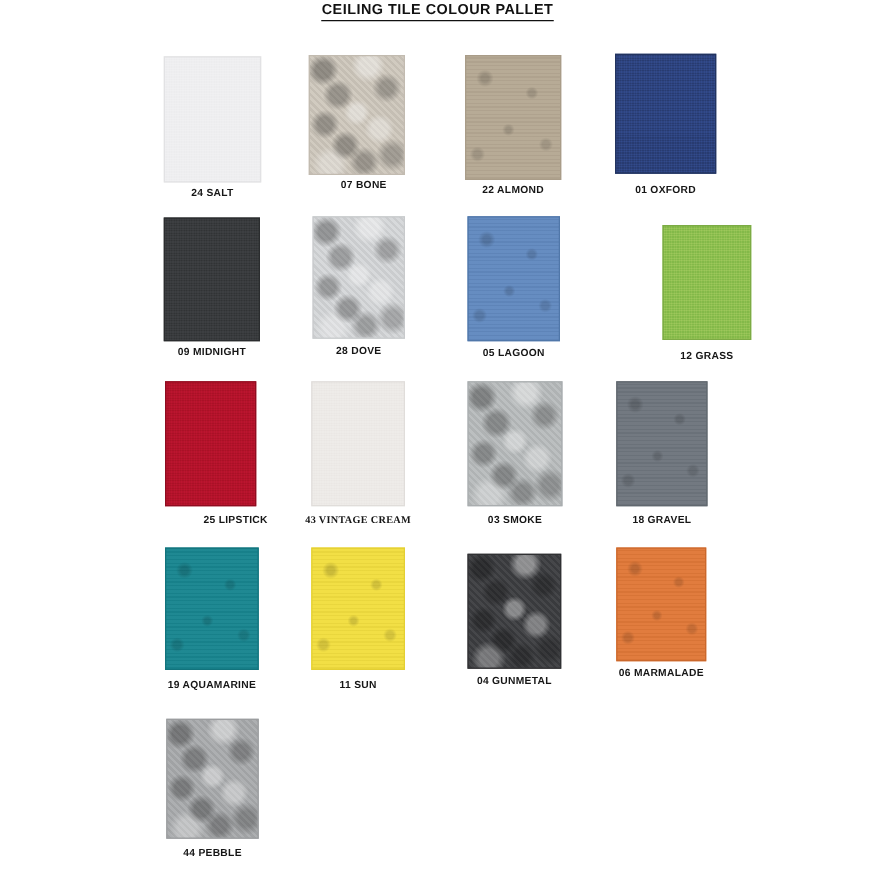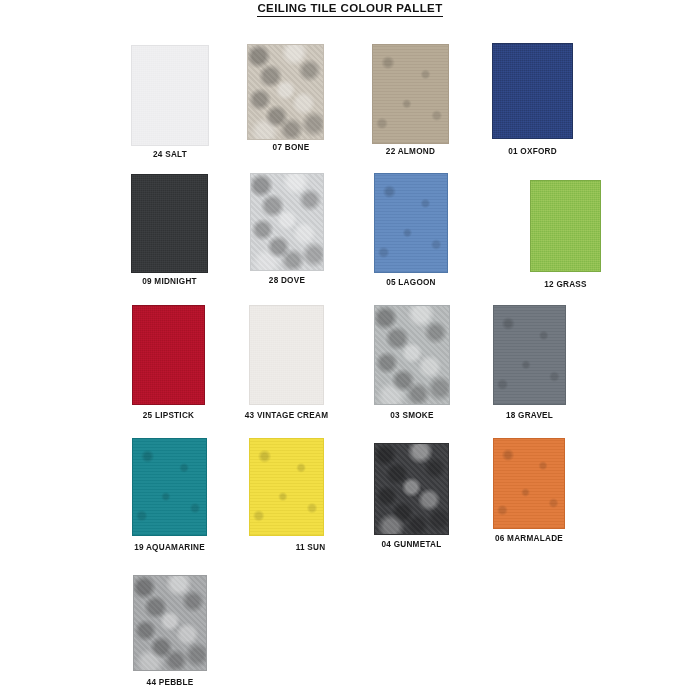--- a/index.html
+++ b/index.html
@@ -142,51 +142,51 @@
         <div class="tex tex-fleck"></div>
       </div>
       <div class="chip-label" style="top: 105px;">05 LAGOON</div>
     </div>
     <div class="swatch-cell" style="left: 493px; top: 180px; width: 71px; height: 92px; margin-left: 37px;">
       <div class="chip" style="width: 71px; height: 92px; background: rgb(140, 190, 79); border: 1px solid rgb(124, 171, 68);">
         <div class="tex tex-weave"></div>
       </div>
       <div class="chip-label" style="top: 100px;">12 GRASS</div>
     </div>
-    <div class="swatch-cell" style="left: 132px; top: 305px; width: 73px; height: 94px;">
+    <div class="swatch-cell" style="left: 132px; top: 305px; width: 73px; height: 94px; padding-left: 40px;">
       <div class="chip" style="width: 73px; height: 100px; background: rgb(176, 18, 41); border: 1px solid rgb(142, 13, 32);">
         <div class="tex tex-weave"></div>
       </div>
       <div class="chip-label" style="top: 106px;">25 LIPSTICK</div>
     </div>
     <div class="swatch-cell" style="left: 249px; top: 305px; width: 75px; height: 100px;">
       <div class="chip" style="width: 75px; height: 100px; background: rgb(236, 233, 230); border: 1px solid rgb(224, 221, 218);">
         <div class="tex tex-weave"></div>
       </div>
-      <div class="chip-label" style="top: 106px;">43 VINTAGE CREAM</div>
+      <div class="chip-label" style="top: 106px; font-family: Liberation Serif, serif;">43 VINTAGE CREAM</div>
     </div>
     <div class="swatch-cell" style="left: 374px; top: 305px; width: 76px; height: 100px;">
       <div class="chip" style="width: 76px; height: 100px; background: rgb(184, 188, 189); border: 1px solid rgb(169, 173, 175);">
         <div class="tex tex-mottle"></div>
       </div>
       <div class="chip-label" style="top: 106px;">03 SMOKE</div>
     </div>
     <div class="swatch-cell" style="left: 493px; top: 305px; width: 73px; height: 100px;">
       <div class="chip" style="width: 73px; height: 100px; background: rgb(110, 117, 125); border: 1px solid rgb(97, 104, 111);">
         <div class="tex tex-fleck"></div>
       </div>
       <div class="chip-label" style="top: 106px;">18 GRAVEL</div>
     </div>
     <div class="swatch-cell" style="left: 132px; top: 438px; width: 75px; height: 122px;">
       <div class="chip" style="width: 75px; height: 98px; background: rgb(24, 133, 143); border: 1px solid rgb(18, 115, 124);">
         <div class="tex tex-fleck"></div>
       </div>
       <div class="chip-label" style="top: 105px;">19 AQUAMARINE</div>
     </div>
-    <div class="swatch-cell" style="left: 249px; top: 438px; width: 75px; height: 98px; padding-left: 48px;">
+    <div class="swatch-cell" style="left: 249px; top: 438px; width: 75px; height: 98px;">
       <div class="chip" style="width: 75px; height: 98px; background: rgb(242, 222, 63); border: 1px solid rgb(227, 207, 51);">
         <div class="tex tex-fleck"></div>
       </div>
       <div class="chip-label" style="top: 105px;">11 SUN</div>
     </div>
     <div class="swatch-cell" style="left: 374px; top: 443px; width: 75px; height: 92px;">
       <div class="chip" style="width: 75px; height: 92px; background: rgb(60, 61, 64); border: 1px solid rgb(48, 49, 51);">
         <div class="tex tex-mottle"></div>
       </div>
       <div class="chip-label" style="top: 97px;">04 GUNMETAL</div>

